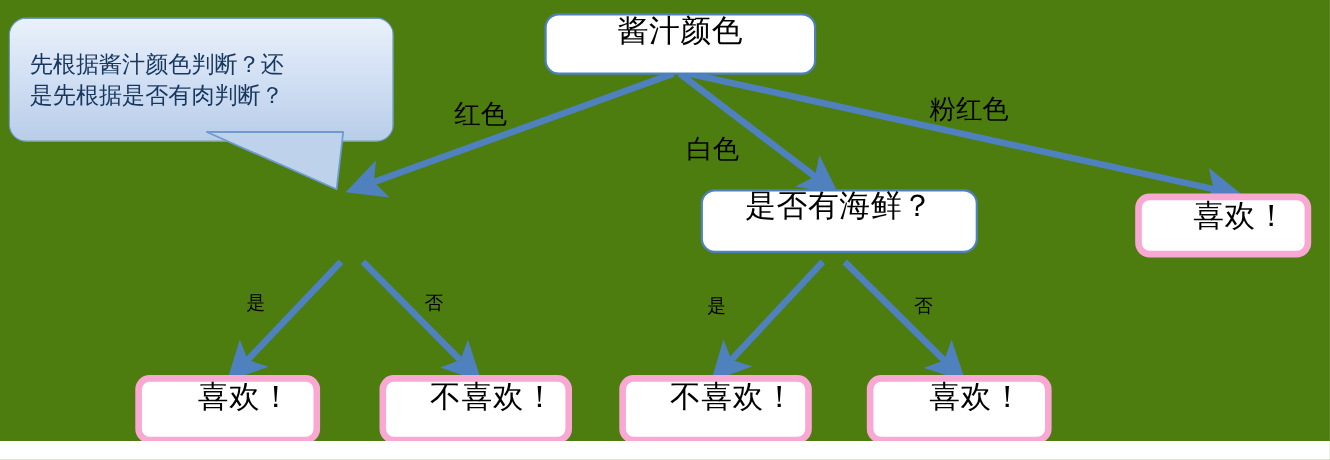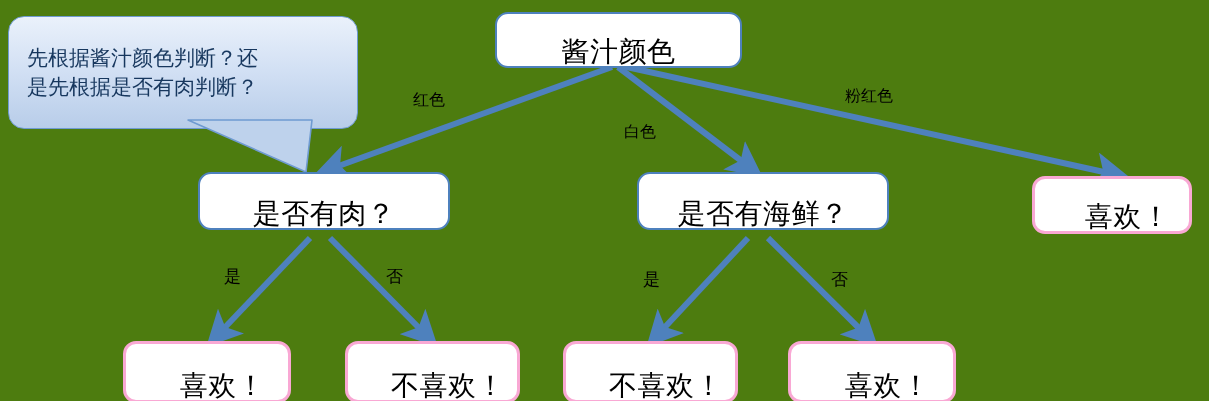--- a/index.html
+++ b/index.html
@@ -26,44 +26,44 @@
     pointer-events: none;
   }
 
   
   .node {
     position: absolute;
     box-sizing: border-box;
     background: #ffffff;
     border-radius: 13px;
     display: flex;
-    align-items: flex-end;
+    align-items: flex-start;
     justify-content: center;
     color: #000000;
     font-family: "Liberation Sans", "DejaVu Sans", sans-serif;
     white-space: nowrap;
   }
   .node.decision {
     border: 2.5px solid #4e81bd;
   }
   .node.leaf {
-    border: 3px solid #f9a8d4;
+    border: 6px solid #f9a8d4;
     padding-left: 31px;
   }
   .node-label {
     font-size: 28px;
     line-height: 1;
     letter-spacing: 0.5px;
   }
 
   
   .edge-label {
     position: absolute;
     font-family: "DejaVu Serif", "Liberation Serif", serif;
-    font-size: 16px;
+    font-size: 24px;
     color: #000000;
     white-space: nowrap;
     line-height: 1;
   }
   .edge-label.small {
     font-size: 17px;
   }
 
   
   .callout {
@@ -121,23 +121,20 @@
 是先根据是否有肉判断？</div>
   </div>
   <svg class="callout-tail" style="left:180px; top:118px; width:150px; height:60px;" viewBox="0 0 150 60" xmlns="http://www.w3.org/2000/svg">
     <path d="M8,2 L132,2 L126,54 Z" fill="#bed2ec" stroke="#6f9bd1" stroke-width="1.6" stroke-linejoin="round"></path>
   </svg>
 
   <div class="node decision" style="left:495px; top:12px; width:247px; height:56px;">
     <span class="node-label">酱汁颜色</span>
   </div>
 
-  <div class="node decision" style="left:198px; top:172px; width:252px; height:58px;">
-    <span class="node-label">是否有肉？</span>
-  </div>
 
   <div class="node decision" style="left:637px; top:172px; width:252px; height:58px;font-family:Liberation Serif, serif;">
     <span class="node-label">是否有海鲜？</span>
   </div>
 
   <div class="node leaf" style="left:1032px; top:176px; width:160px; height:58px;">
     <span class="node-label">喜欢！</span>
   </div>
 
   <div class="node leaf" style="left:123px; top:341px; width:168px; height:62px;">

